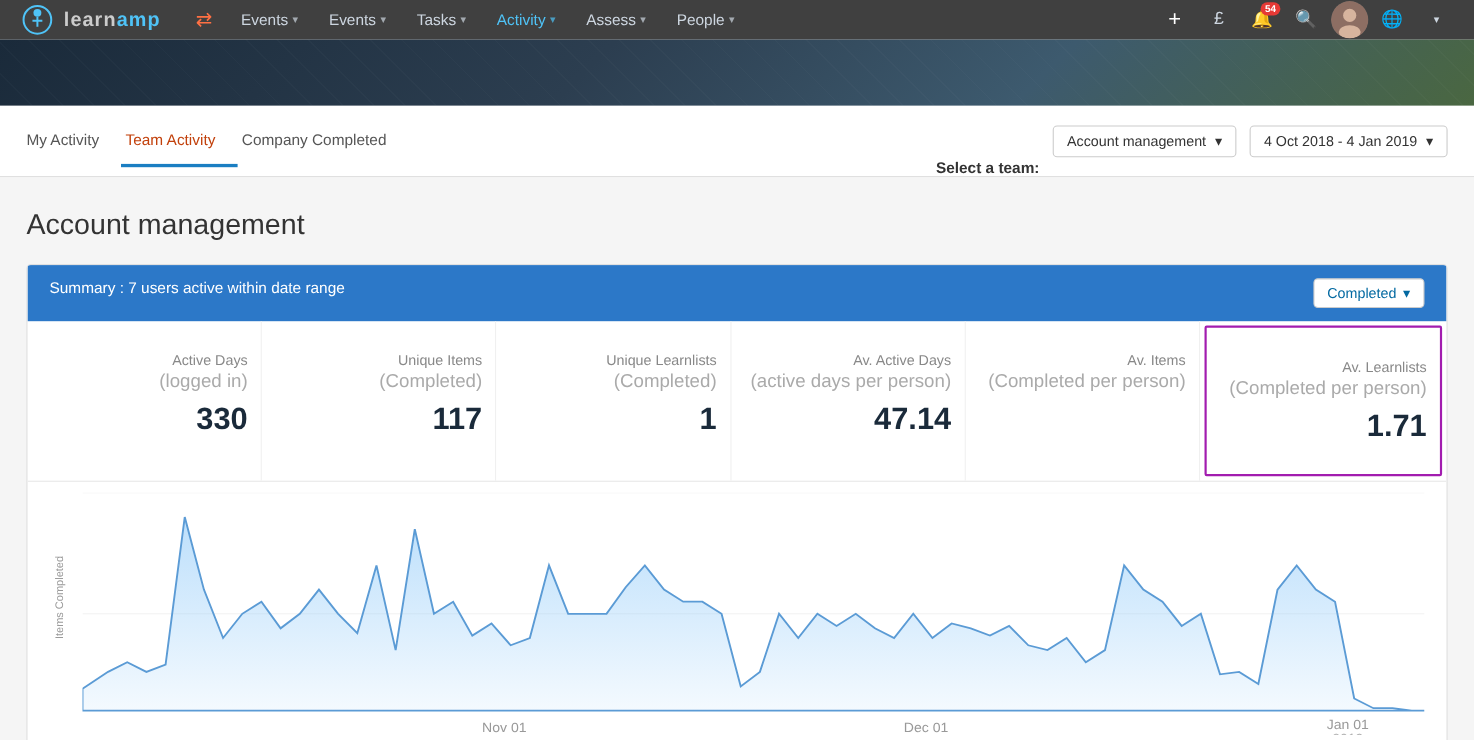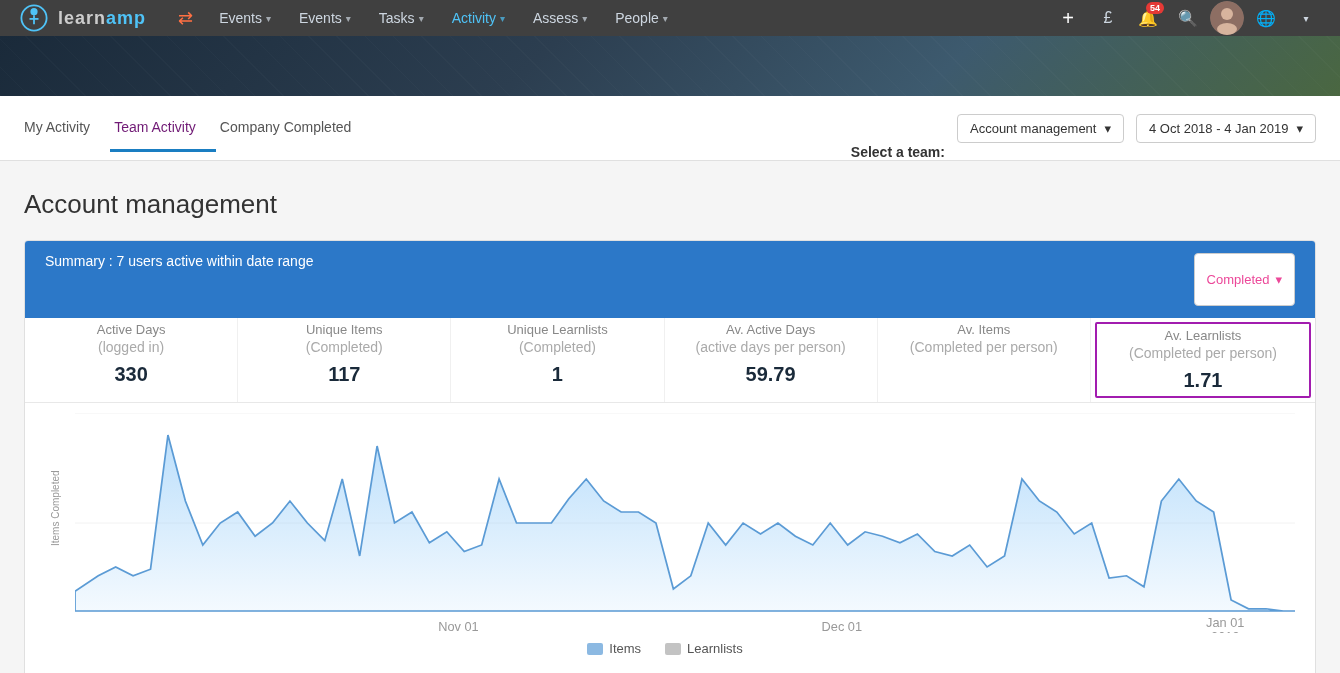--- a/index.html
+++ b/index.html
@@ -138,21 +138,21 @@
       padding: 14px 20px 14px 4px;
       font-size: 14px;
       color: #555;
       cursor: pointer;
       border-bottom: 3px solid transparent;
       margin-bottom: -1px;
       white-space: nowrap;
     }
     .tab-item:first-child { padding-left: 0; }
     .tab-item.active-tab {
-      color: #701a75;
+      color: #c2410c;
       border-bottom-color: #1a7ec2;
       font-weight: 500;
     }
     .tabs-right {
       display: flex;
       align-items: center;
       gap: 12px;
     }
     .select-label {
       font-size: 14px;
@@ -197,59 +197,59 @@
       padding: 12px 20px;
       font-size: 14px;
       font-weight: 500;
       display: flex;
       align-items: flex-start;
       justify-content: space-between;
       gap: 24px;
     }
     .completed-btn {
       background: white;
-      color: #ec4899;
+      color: #0369a1;
       border: 1px solid #ccc;
       border-radius: 4px;
-      padding: 18px 12px;
+      padding: 5px 12px;
       font-size: 13px;
       cursor: pointer;
       display: flex;
       align-items: center;
       gap: 6px;
     }
 
     
     .stats-row {
       display: flex;
       border-bottom: 1px solid #e8e8e8;
     }
     .stat-cell {
       flex: 1;
-      padding: 4px 12px;
-      text-align: center;
+      padding: 28px 12px;
+      text-align: right;
       border-right: 1px solid #f0f0f0;
     }
     .stat-cell:last-child {
       border-right: none;
       border: 2px solid #e53935;
       margin: 4px;
     }
     .stat-label {
       font-size: 13px;
       color: #888;
       margin-bottom: 2px;
     }
     .stat-sub {
-      font-size: 14px;
+      font-size: 17px;
       color: #aaa;
       margin-bottom: 8px;
     }
     .stat-value {
-      font-size: 20px;
+      font-size: 28px;
       font-weight: 700;
       color: #1a2a3a;
     }
 
     
     .chart-area {
       padding: 10px 20px 10px 10px;
       position: relative;
     }
     .chart-container {
@@ -430,21 +430,21 @@
         <div class="stat-value">117</div>
       </div>
       <div class="stat-cell">
         <div class="stat-label">Unique Learnlists</div>
         <div class="stat-sub">(Completed)</div>
         <div class="stat-value">1</div>
       </div>
       <div class="stat-cell">
         <div class="stat-label">Av. Active Days</div>
         <div class="stat-sub">(active days per person)</div>
-        <div class="stat-value">59.79</div>
+        <div class="stat-value">47.14</div>
       </div>
       <div class="stat-cell">
         <div class="stat-label">Av. Items</div>
         <div class="stat-sub">(Completed per person)</div>
       </div>
       <div class="stat-cell" style="border:2px solid #a21caf; margin:4px; border-radius:2px;">
         <div class="stat-label">Av. Learnlists</div>
         <div class="stat-sub">(Completed per person)</div>
         <div class="stat-value">1.71</div>
       </div>

